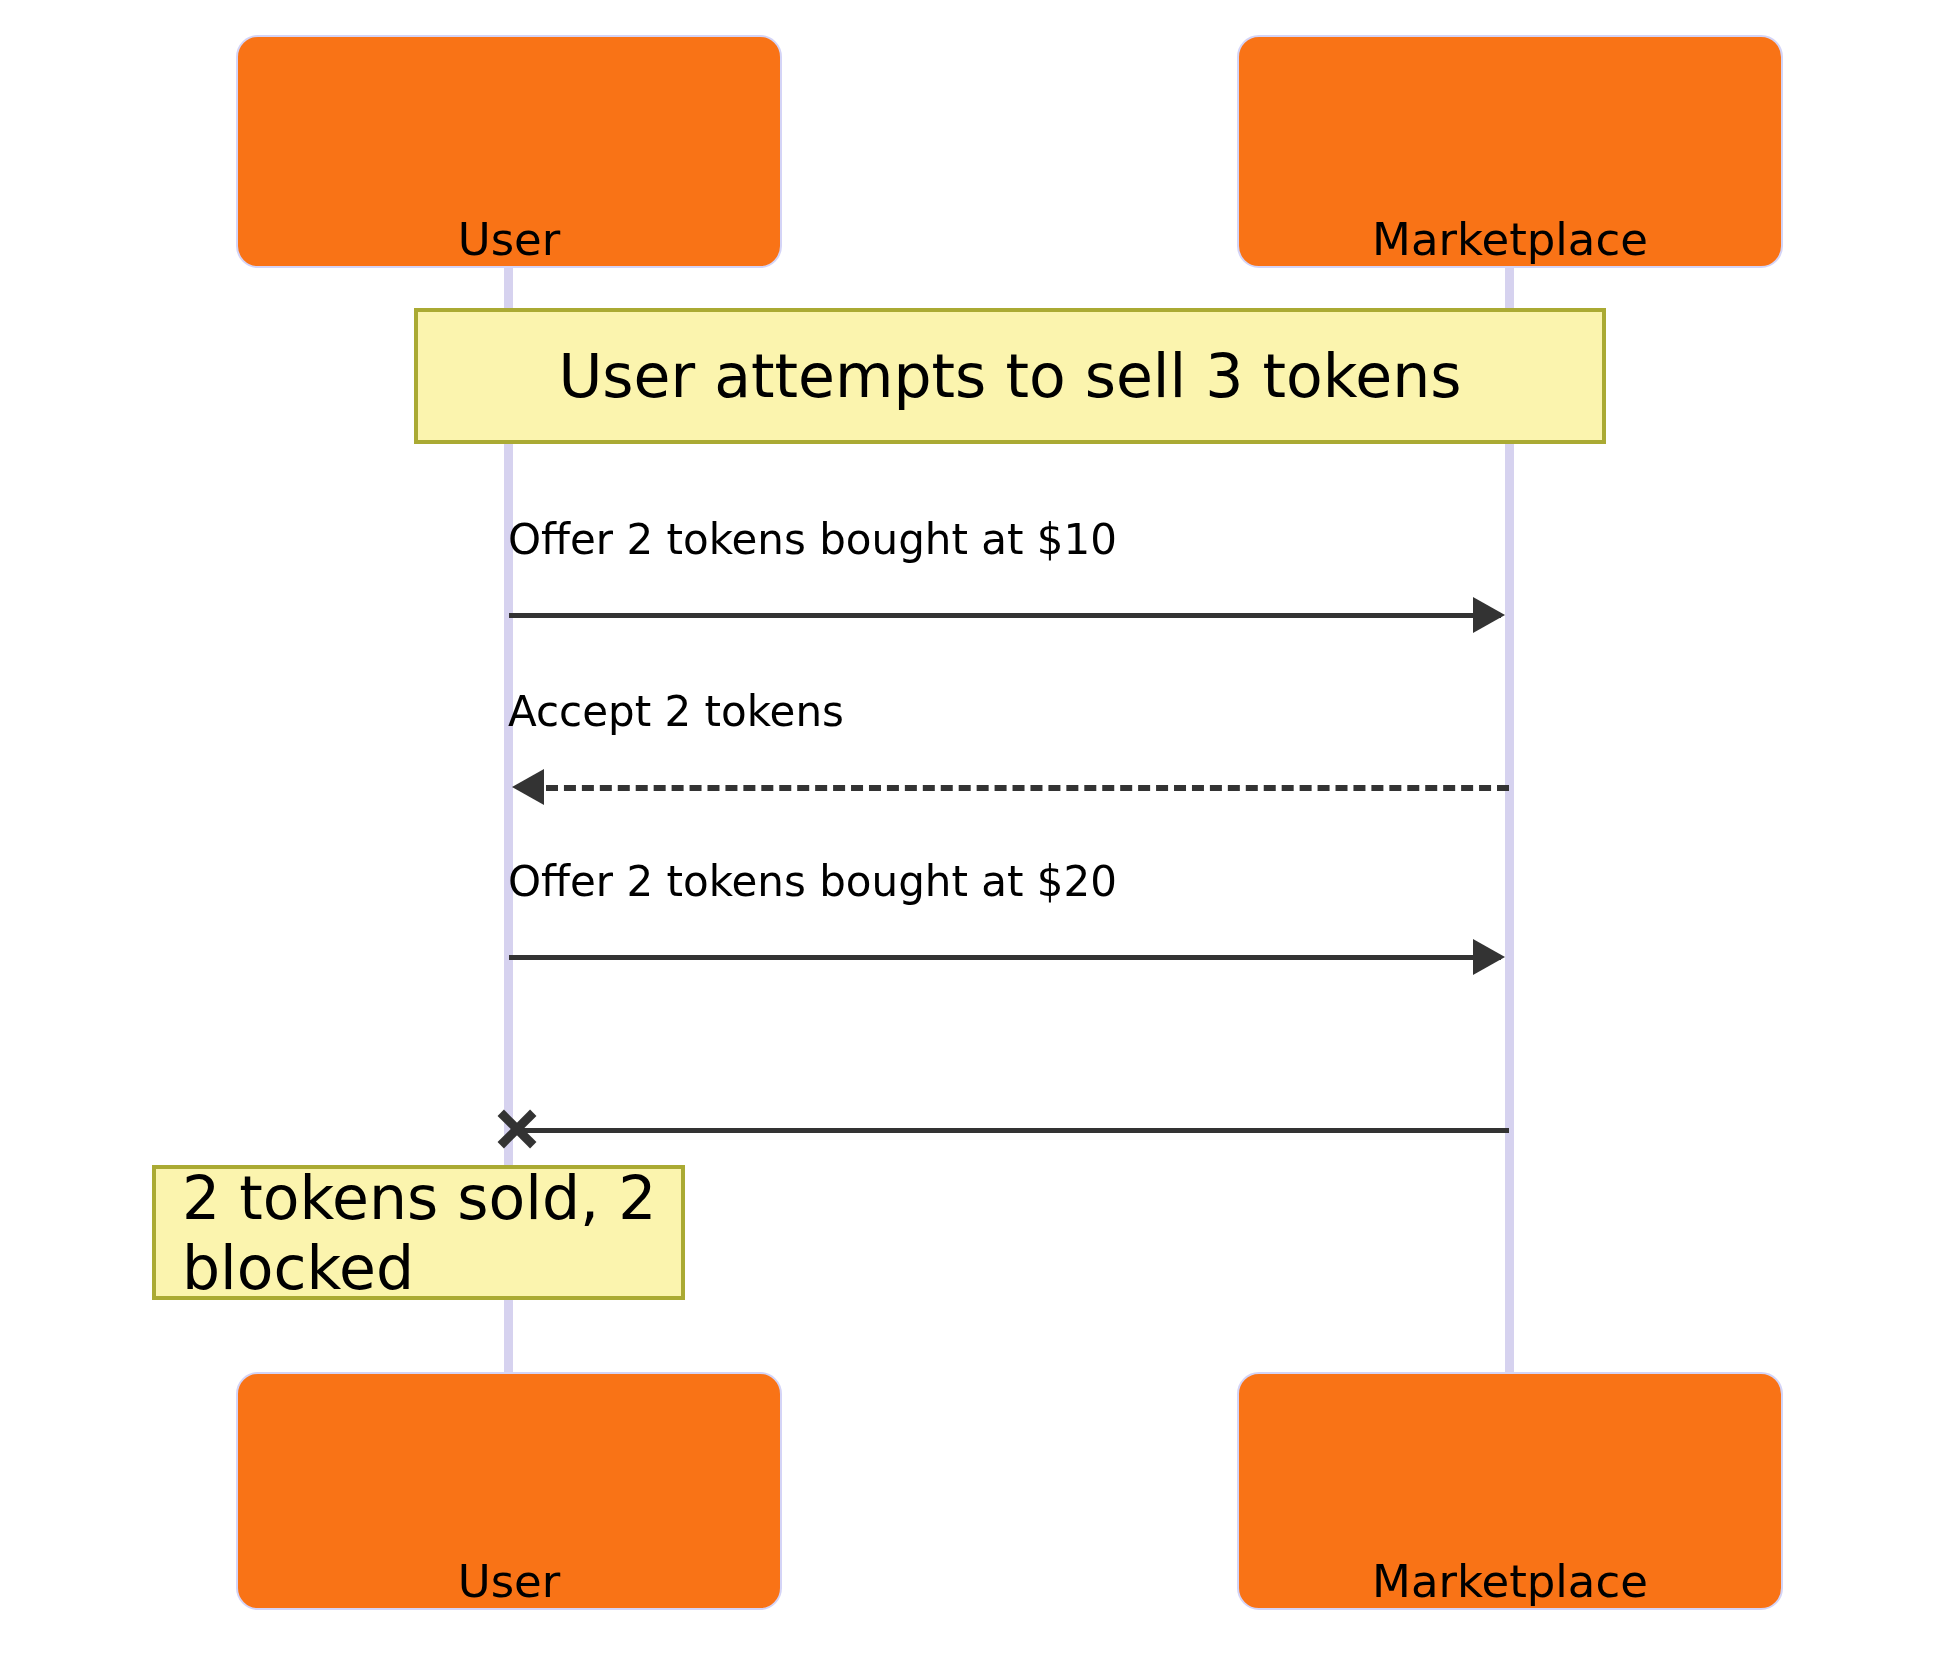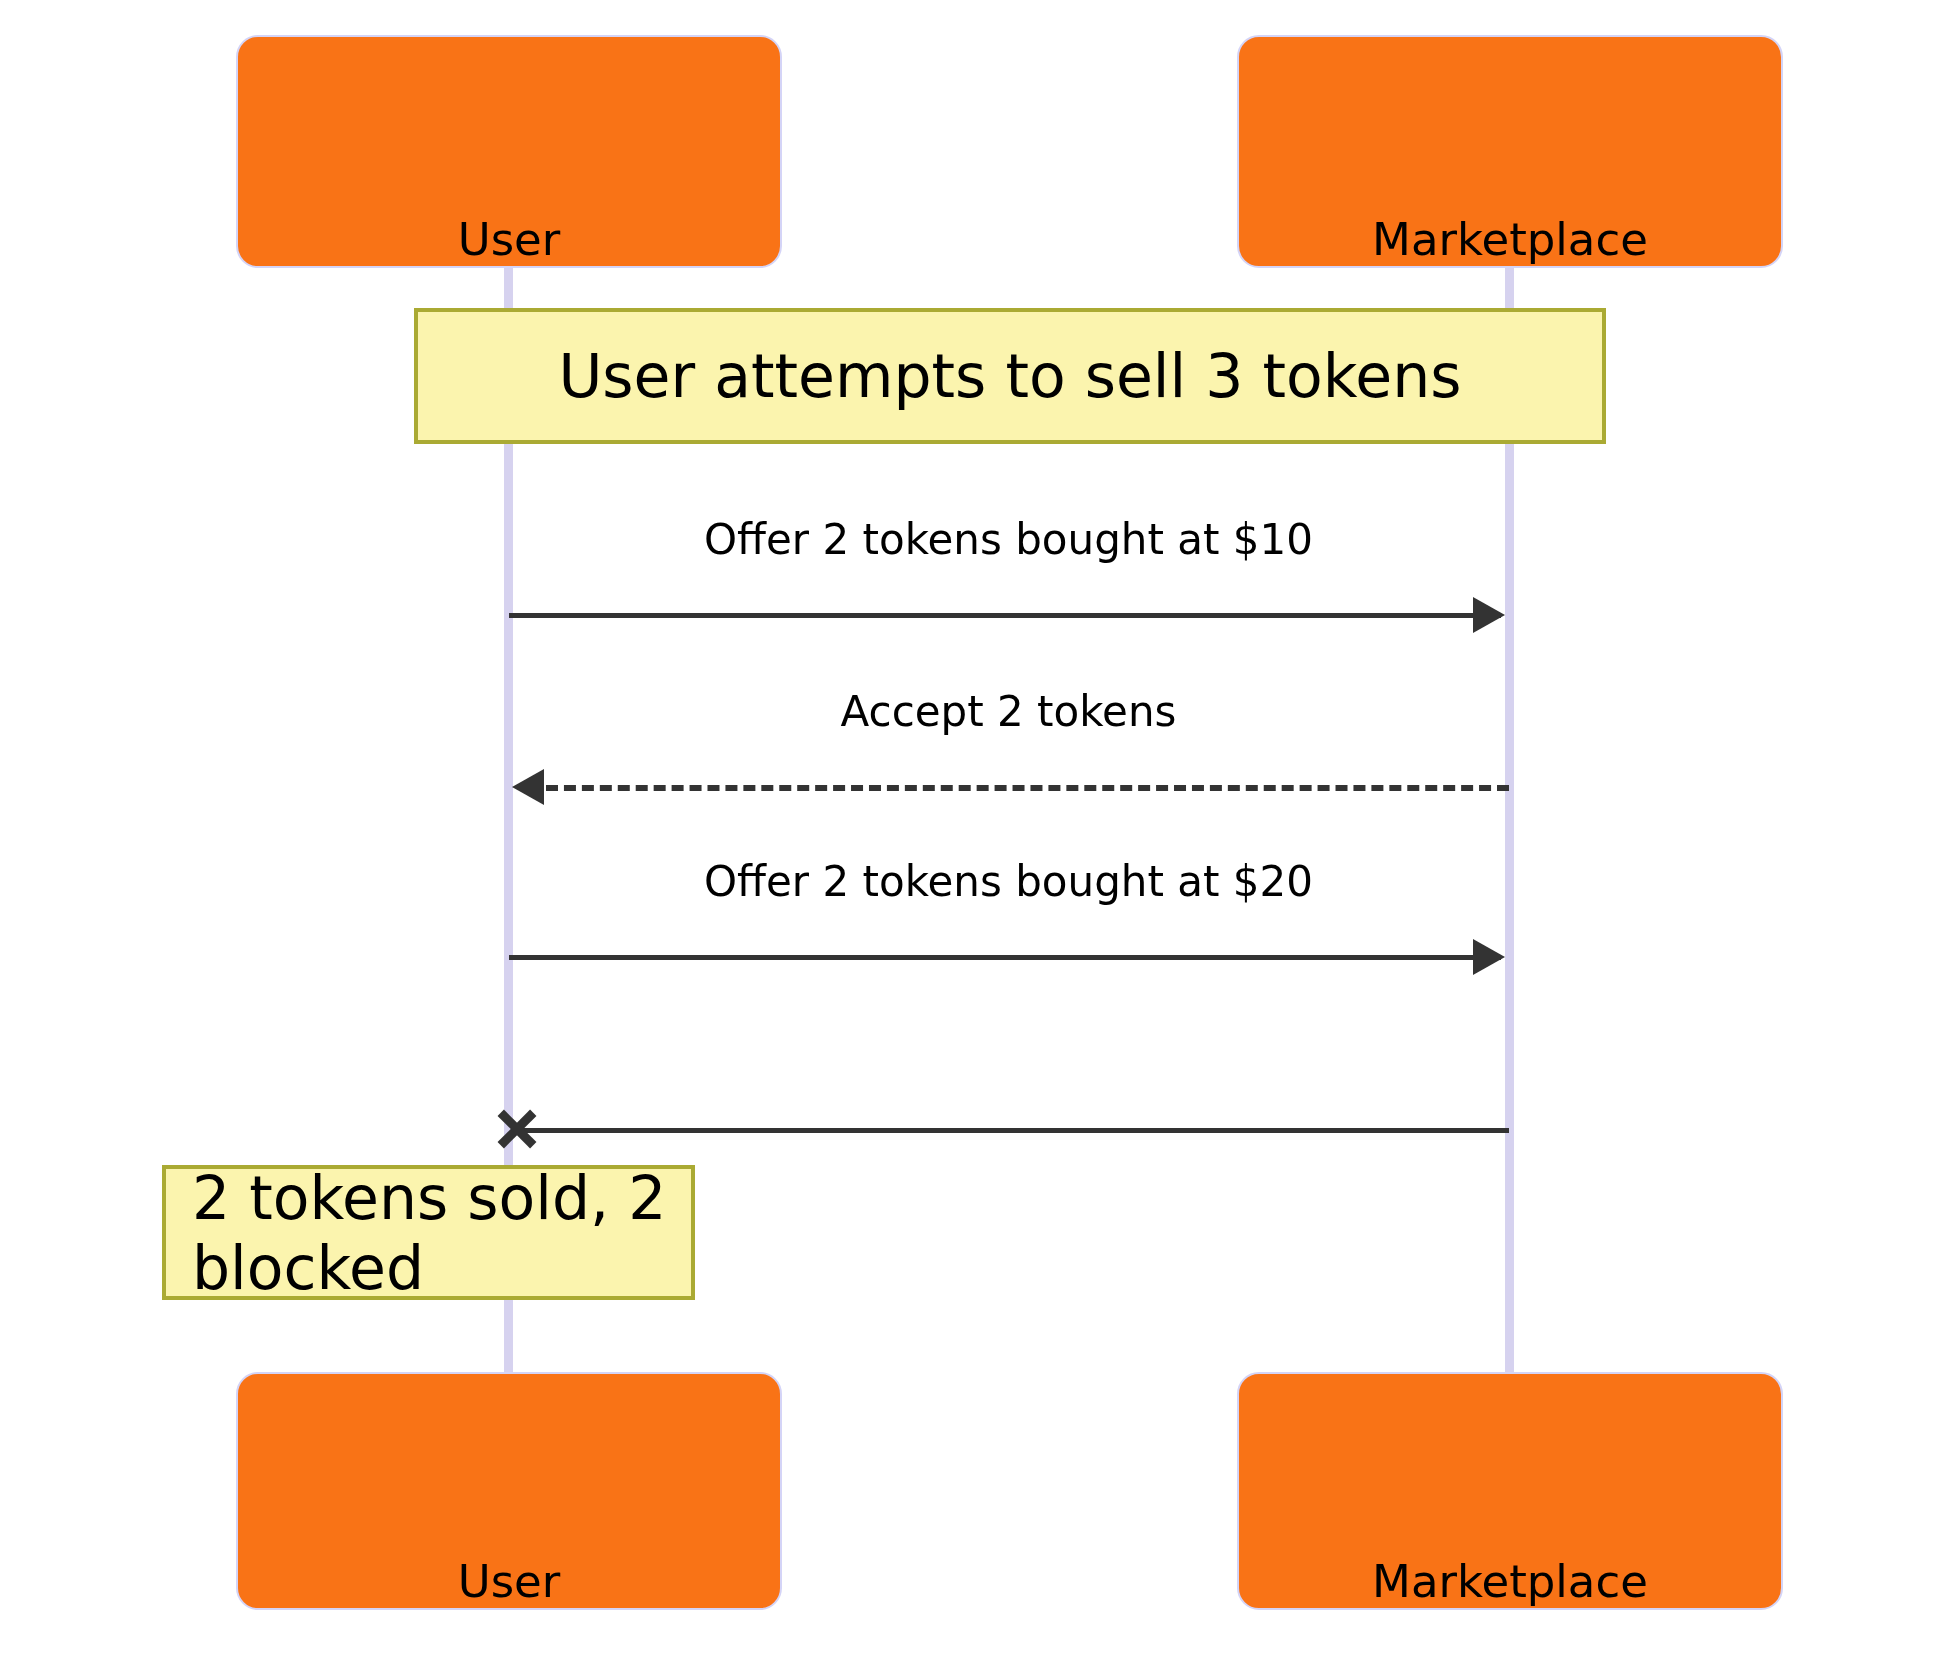--- a/index.html
+++ b/index.html
@@ -48,21 +48,21 @@
     z-index: 3;
     font-family: "DejaVu Sans", sans-serif;
   }
   .note-center { justify-content: center; }
   .note-left   { justify-content: flex-start; padding-left: 26px; }
 
   .msg-label {
     position: absolute;
     color: #000000;
     font-size: 42px;
-    text-align: center;
+    text-align: left;
     white-space: nowrap;
     z-index: 3;
     font-family: "DejaVu Sans", sans-serif;
   }
   .msg-line {
     position: absolute;
     height: 0;
     border-top: 5px solid #333333;
     z-index: 2;
   }
@@ -132,21 +132,21 @@
   <div class="msg-line dashed" style="left:546px; top:785px; width:963px;"></div>
   <div class="arrowhead left" style="left:512px; top:769px;"></div>
 
   <div class="msg-label" style="left:508px; top:857px; width:1001px;">Offer 2 tokens bought at $20</div>
   <div class="msg-line" style="left:509px; top:955px; width:992px;"></div>
   <div class="arrowhead right" style="left:1473px; top:939px;"></div>
 
   <div class="msg-line" style="left:518px; top:1128px; width:991px;"></div>
   <div class="cross-marker" style="left:494px; top:1106px;"></div>
 
-  <div class="note-box note-left" style="left:152px; top:1165px; width:533px; height:135px;margin-left:10px;">
+  <div class="note-box note-left" style="left:152px; top:1165px; width:533px; height:135px;">
     <span>2 tokens sold, 2 blocked</span>
   </div>
 
   <div class="actor-box" style="left:236px; top:1372px; width:546px; height:238px;">
     <span>User</span>
   </div>
   <div class="actor-box" style="left:1237px; top:1372px; width:546px; height:238px;">
     <span>Marketplace</span>
   </div>
 

